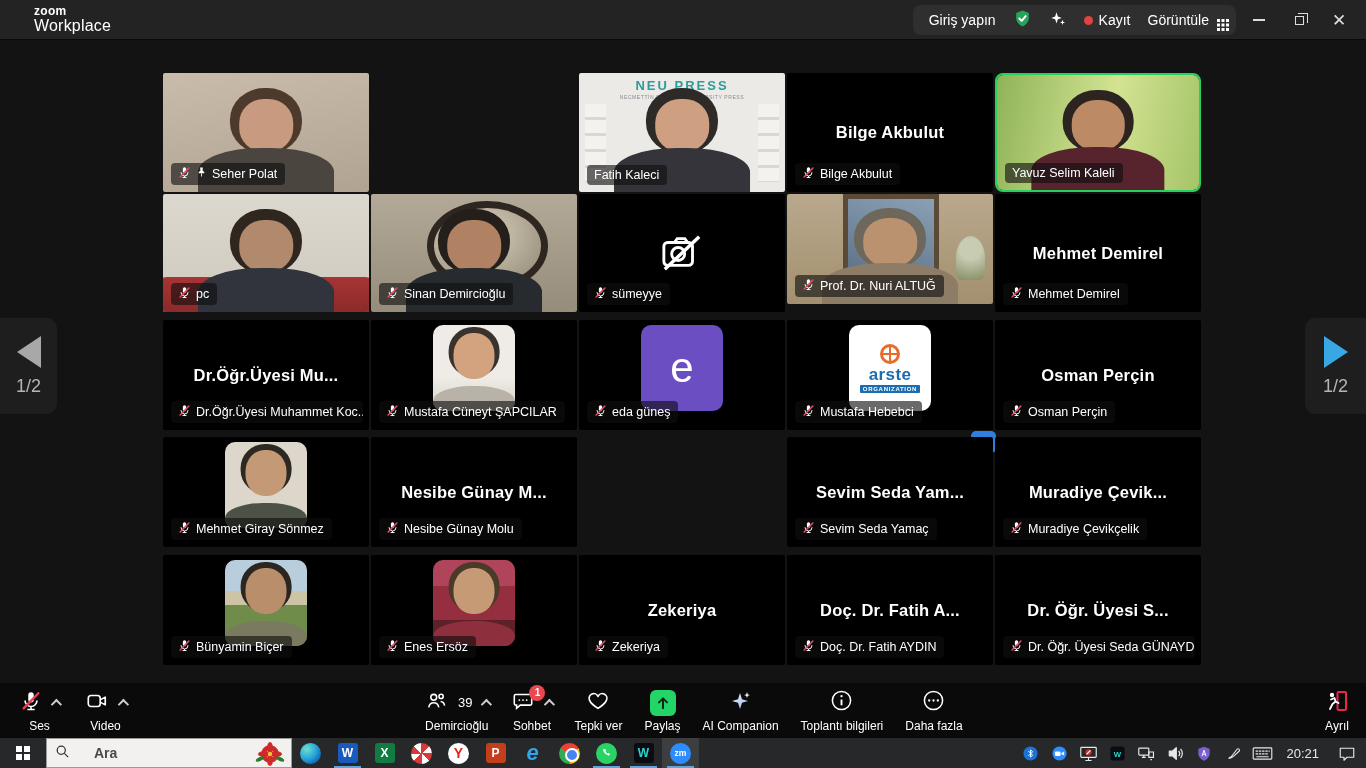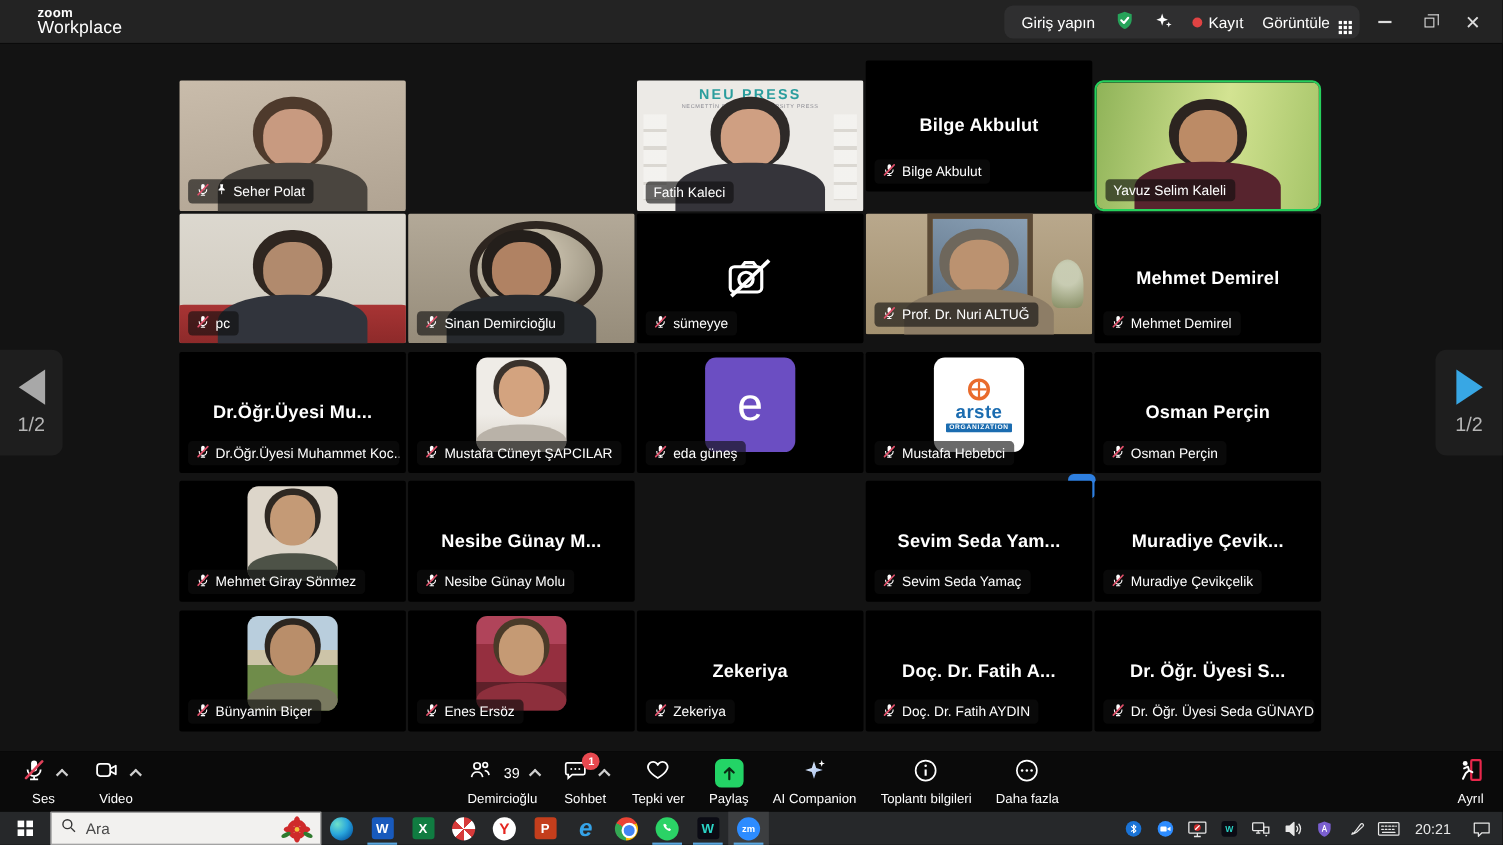--- a/index.html
+++ b/index.html
@@ -136,21 +136,21 @@
   .share-ic { width:26px; height:26px; background:#23d466; border-radius:6px; display:flex;
               align-items:center; justify-content:center; }
 
   
   .taskbar { position:absolute; left:0; top:738px; width:1366px; height:30px; background:#26282a;
              display:flex; align-items:center; color:#e8e8e8; }
   .start { width:46px; height:30px; display:flex; align-items:center; justify-content:center; }
   .win-logo { width:14px; height:14px; display:grid; grid-template-columns:6.4px 6.4px; grid-template-rows:6.4px 6.4px; gap:1.2px; }
   .win-logo span { background:#fff; }
   .searchbox { width:246px; height:30px; background:#f2f1ef; border:1px solid #9a9a9a; display:flex;
-               align-items:center; gap:8px; padding:0 8px; color:#444; position:relative; }
+               align-items:center; gap:24px; padding:0 8px; color:#444; position:relative;font-weight:bold; }
   .searchbox .mag { flex:0 0 auto; }
   .searchbox .ph { font-size:14px; color:#4a4a4a; }
   .flower { position:absolute; right:6px; top:2px; }
   .apps { display:flex; height:30px; align-items:center; }
   .slot { width:37px; height:30px; display:flex; align-items:center; justify-content:center; position:relative; }
   .slot.open:after { content:""; position:absolute; bottom:0; left:5px; right:5px; height:2.5px; background:#5aa7e0; }
   .slot.focused { background:#3c3e40; }
   .ic-circle { width:21px; height:21px; border-radius:50%; display:flex; align-items:center; justify-content:center;
                font-weight:bold; }
   .ic-square { width:20px; height:20px; border-radius:3px; display:flex; align-items:center; justify-content:center;
@@ -256,21 +256,21 @@
           <div class="figure">
             <div class="hair"></div>
             <div class="face"></div>
             <div class="torso"></div>
           </div>
         </div>
         <div class="name-label">
           <span>Fatih Kaleci</span>
         </div>
       </div>
-      <div class="tile" style="left: 787px; top: 15px; width: 206px; height: 119px;">
+      <div class="tile" style="left: 787px; top: 33px; width: 206px; height: 119px;">
         <div class="center-name">Bilge Akbulut</div>
         <div class="name-label">
           <span><svg width="13" height="13" viewBox="0 0 16 16">
               <rect x="6" y="1.5" width="4" height="7" rx="2" fill="#fff"></rect>
               <path fill="none" stroke="#fff" stroke-width="1.2" d="M3.8 7.5v.6a4.2 4.2 0 0 0 8.4 0v-.6M8 12.3v1.9M5.6 14.2h4.8"></path>
               <path stroke="#e0506a" stroke-width="1.9" stroke-linecap="round" d="M2.6 13.6L13.4 2.4" fill="none"></path>
             </svg></span>
           <span>Bilge Akbulut</span>
         </div>
       </div>

